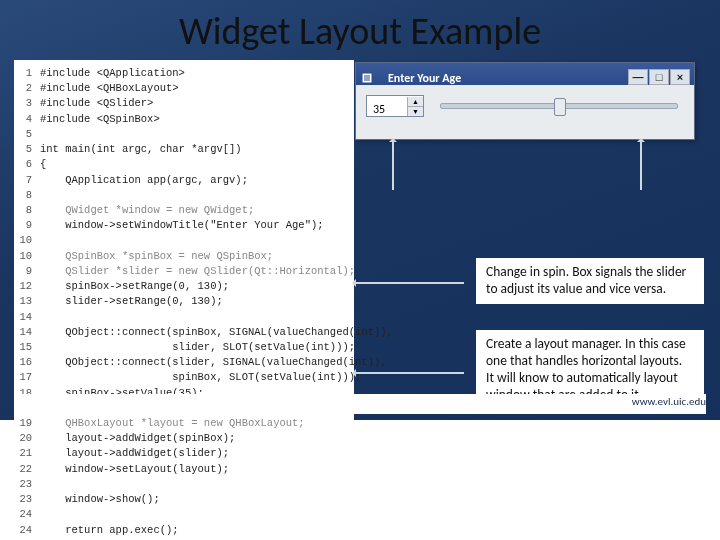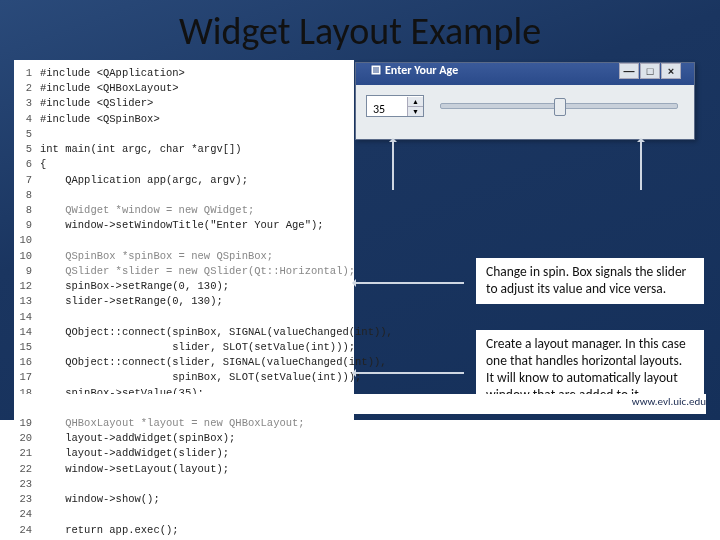--- a/index.html
+++ b/index.html
@@ -24,22 +24,22 @@
   .ct { white-space: pre; }
   .faded { color: #888; }
 
   .app-window {
     position: absolute; left: 355px; top: 62px; width: 340px; height: 78px;
     background: #e8ecef; border: 1px solid #5a6a88;
     box-shadow: 2px 2px 4px rgba(0,0,0,0.25);
   }
   .titlebar {
     height: 22px; background: linear-gradient(#3a5a9a, #2a4a8a);
-    display: flex; align-items: flex-start; color: #fff; font-size: 12px; font-weight: bold;
-    padding: 0 13px; gap: 0;
+    display: flex; align-items: flex-end; color: #fff; font-size: 12px; font-weight: bold;
+    padding: 0 4px; gap: 12px;
   }
   .tb-icon { width: 14px; height: 14px; display:flex; align-items:center; justify-content:center; }
   .tb-title { flex: 1; padding-left: 2px; }
   .tb-btns { display: flex; gap: 0; }
   .tb-btn {
     width: 20px; height: 16px; background: #dde3ea; color: #222;
     font-size: 11px; display: flex; align-items: center; justify-content: center;
     border: 1px solid #aab; margin-left: 1px; font-family: Arial;
   }
   .app-body { padding: 10px 10px; display: flex; align-items: center; gap: 10px; }

